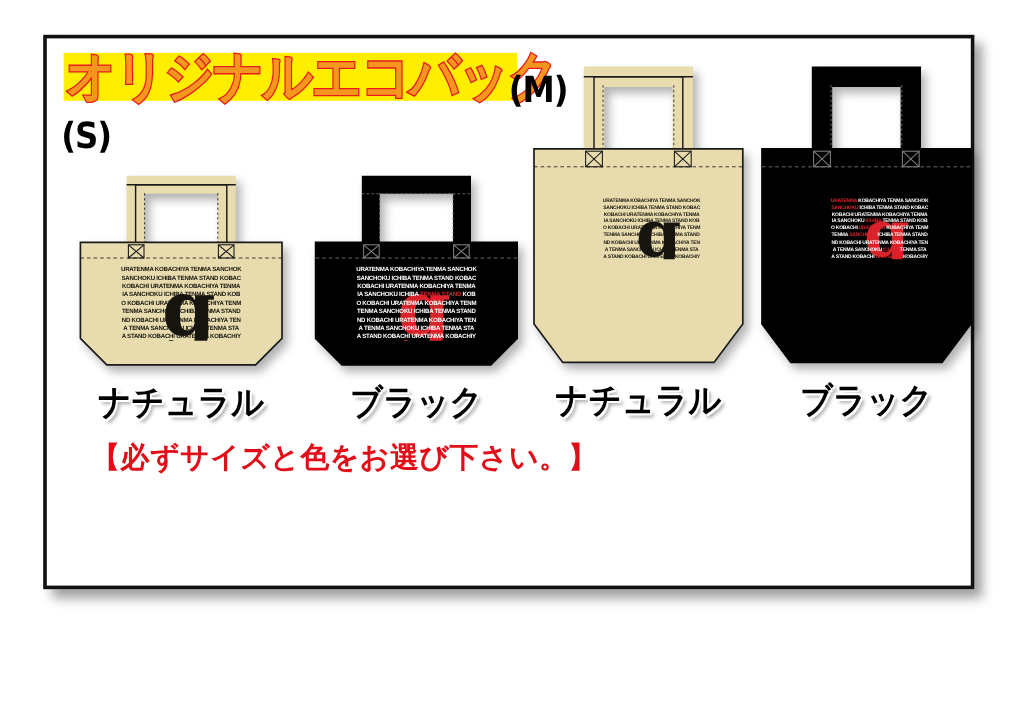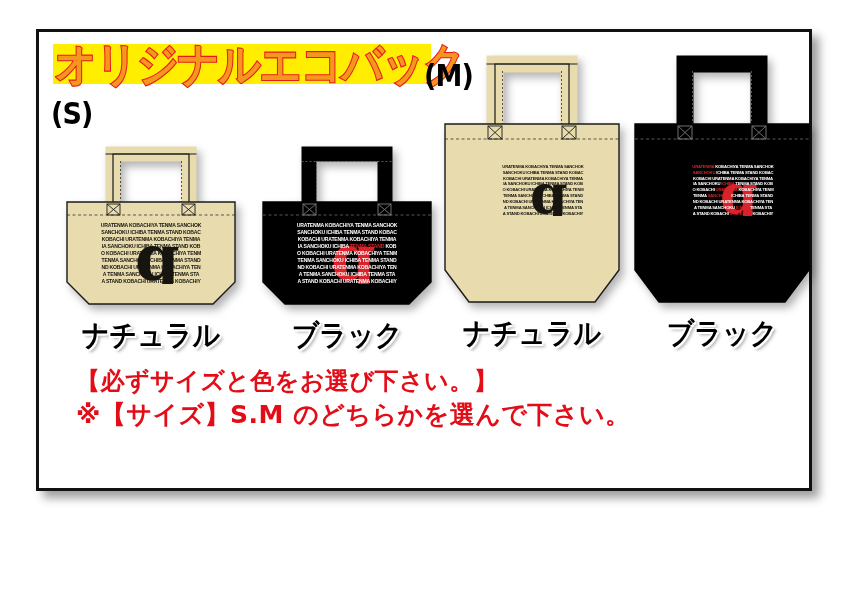--- a/index.html
+++ b/index.html
@@ -333,17 +333,16 @@
             <div class="print-line">A STAND KOBACHI <span class="hi">URATENMA</span> KOBACHIY</div>
           </div>
         </div>
         <div class="caption" style="top:262px;">ブラック</div>
       </div>
 
     </div>
 
     <div class="notes">
       <div class="note-line l1">【必ずサイズと色をお選び下さい。】</div>
-      <div class="note-line l2">※【サイズ】S.M のどちらかを選んで下さい。</div>
     </div>
 
   </div>
 </div>
 
 </body></html>

